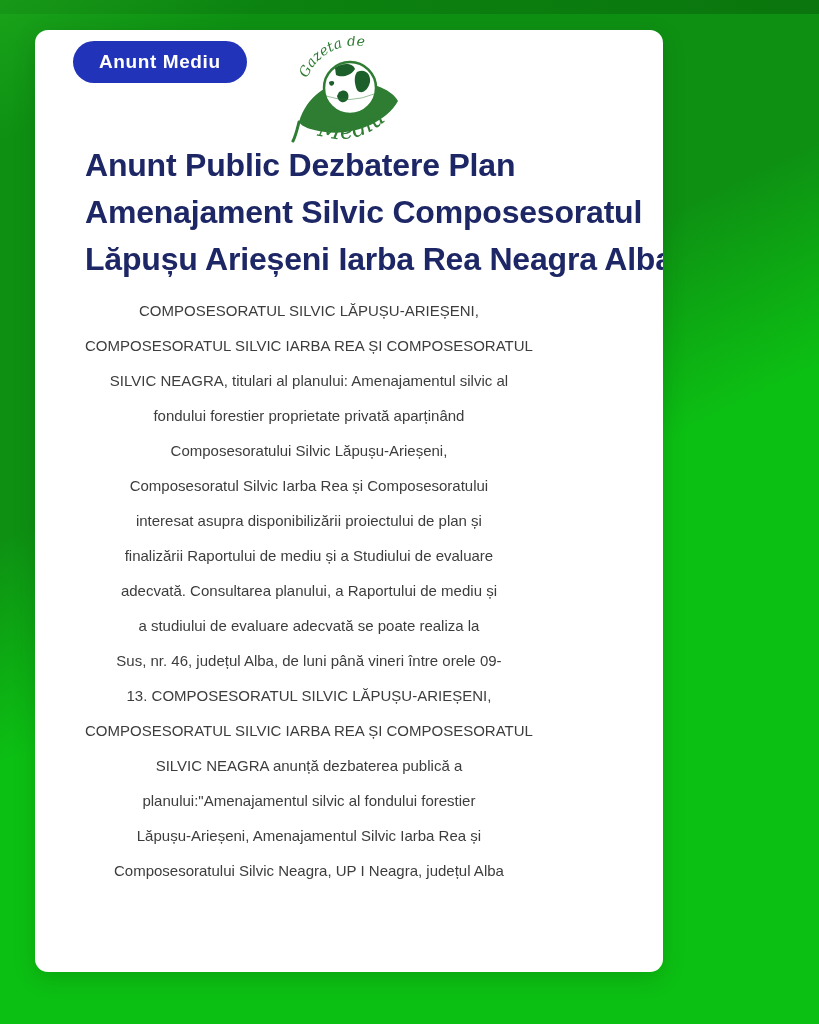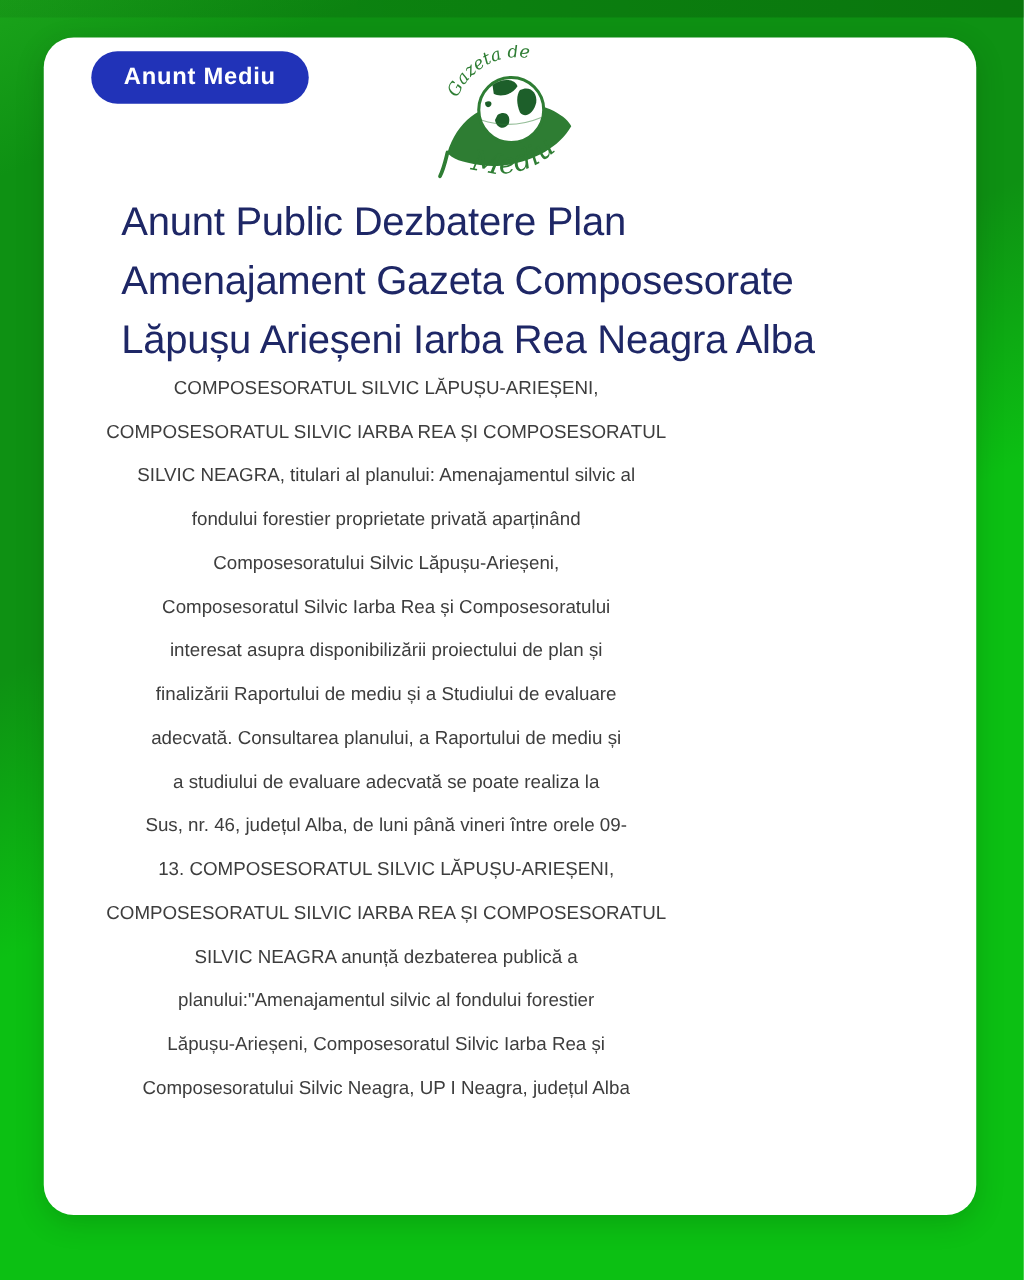--- a/index.html
+++ b/index.html
@@ -17,23 +17,23 @@
       var(--green-dark) 38%,
       var(--green-bright) 54%,
       var(--green-bright) 100%);
   }
   .page::before {
     content: ""; position: absolute; top: 0; left: 0; right: 0; height: 14px;
     background: linear-gradient(to right, rgba(0,60,0,.10), rgba(0,60,0,.32));
   }
   .card {
     position: absolute; left: 35px; top: 30px;
-    width: 746px; height: 942px;
+    width: 628px; height: 942px;
     background: var(--card-white);
-    border-radius: 24px;
+    border-radius: 13px;
     overflow: hidden;
     box-shadow: 0 6px 22px rgba(0, 40, 0, 0.18);
   }
   .badge {
     position: absolute; left: 38px; top: 11px;
     height: 42px; padding: 0 26px;
     border-radius: 22px;
     background: var(--badge-blue);
     color: var(--badge-text);
     font-weight: 700; font-size: 19px; line-height: 42px;
@@ -50,22 +50,22 @@
     font-size: 14px;
     fill: var(--logo-green);
   }
   .logo-text-bottom {
     font-family: "DejaVu Serif", serif;
     font-style: italic;
     font-size: 23px;
     fill: var(--logo-green);
   }
   .title {
-    position: absolute; left: 50px; top: 112px; margin: 12px;
-    font-weight: 400; font-size: 32px; line-height: 47px;
+    position: absolute; left: 50px; top: 112px; margin: 0;
+    font-weight: 700; font-size: 32px; line-height: 47px;
     letter-spacing: -0.2px;
     color: var(--title-navy);
   }
   .body-text {
     position: absolute; left: 50px; top: 263px;
     font-size: 15px; line-height: 35px;
     color: var(--body-text);
     text-align: center;
   }
   .line { white-space: nowrap; }
@@ -100,38 +100,38 @@
       <text class="logo-text-top">
         <textPath href="#arc-top" startOffset="6">Gazeta de</textPath>
       </text>
       <text class="logo-text-bottom">
         <textPath href="#arc-bottom" startOffset="14">Mediu</textPath>
       </text>
     </svg>
 
     <h1 class="title">
         <div class="line">Anunt Public Dezbatere Plan</div>
-        <div class="line">Amenajament Gazeta Composesorate</div>
+        <div class="line">Amenajament Silvic Composesoratul</div>
         <div class="line">Lăpușu Arieșeni Iarba Rea Neagra Alba</div>
       </h1>
 
     <div class="body-text">
         <div class="line">COMPOSESORATUL SILVIC LĂPUȘU-ARIEȘENI,</div>
         <div class="line">COMPOSESORATUL SILVIC IARBA REA ȘI COMPOSESORATUL</div>
         <div class="line">SILVIC NEAGRA, titulari al planului: Amenajamentul silvic al</div>
         <div class="line">fondului forestier proprietate privată aparținând</div>
         <div class="line">Composesoratului Silvic Lăpușu-Arieșeni,</div>
         <div class="line">Composesoratul Silvic Iarba Rea și Composesoratului</div>
         <div class="line">interesat asupra disponibilizării proiectului de plan și</div>
         <div class="line">finalizării Raportului de mediu și a Studiului de evaluare</div>
         <div class="line">adecvată. Consultarea planului, a Raportului de mediu și</div>
         <div class="line">a studiului de evaluare adecvată se poate realiza la</div>
         <div class="line">Sus, nr. 46, județul Alba, de luni până vineri între orele 09-</div>
         <div class="line">13. COMPOSESORATUL SILVIC LĂPUȘU-ARIEȘENI,</div>
         <div class="line">COMPOSESORATUL SILVIC IARBA REA ȘI COMPOSESORATUL</div>
         <div class="line">SILVIC NEAGRA anunță dezbaterea publică a</div>
         <div class="line">planului:"Amenajamentul silvic al fondului forestier</div>
-        <div class="line">Lăpușu-Arieșeni, Composesoratul Silvic Iarba Rea și</div>
+        <div class="line">Lăpușu-Arieșeni, Amenajamentul Silvic Iarba Rea și</div>
         <div class="line">Composesoratului Silvic Neagra, UP I Neagra, județul Alba</div>
       </div>
 
   </div>
 </div>
 
 </body></html>

